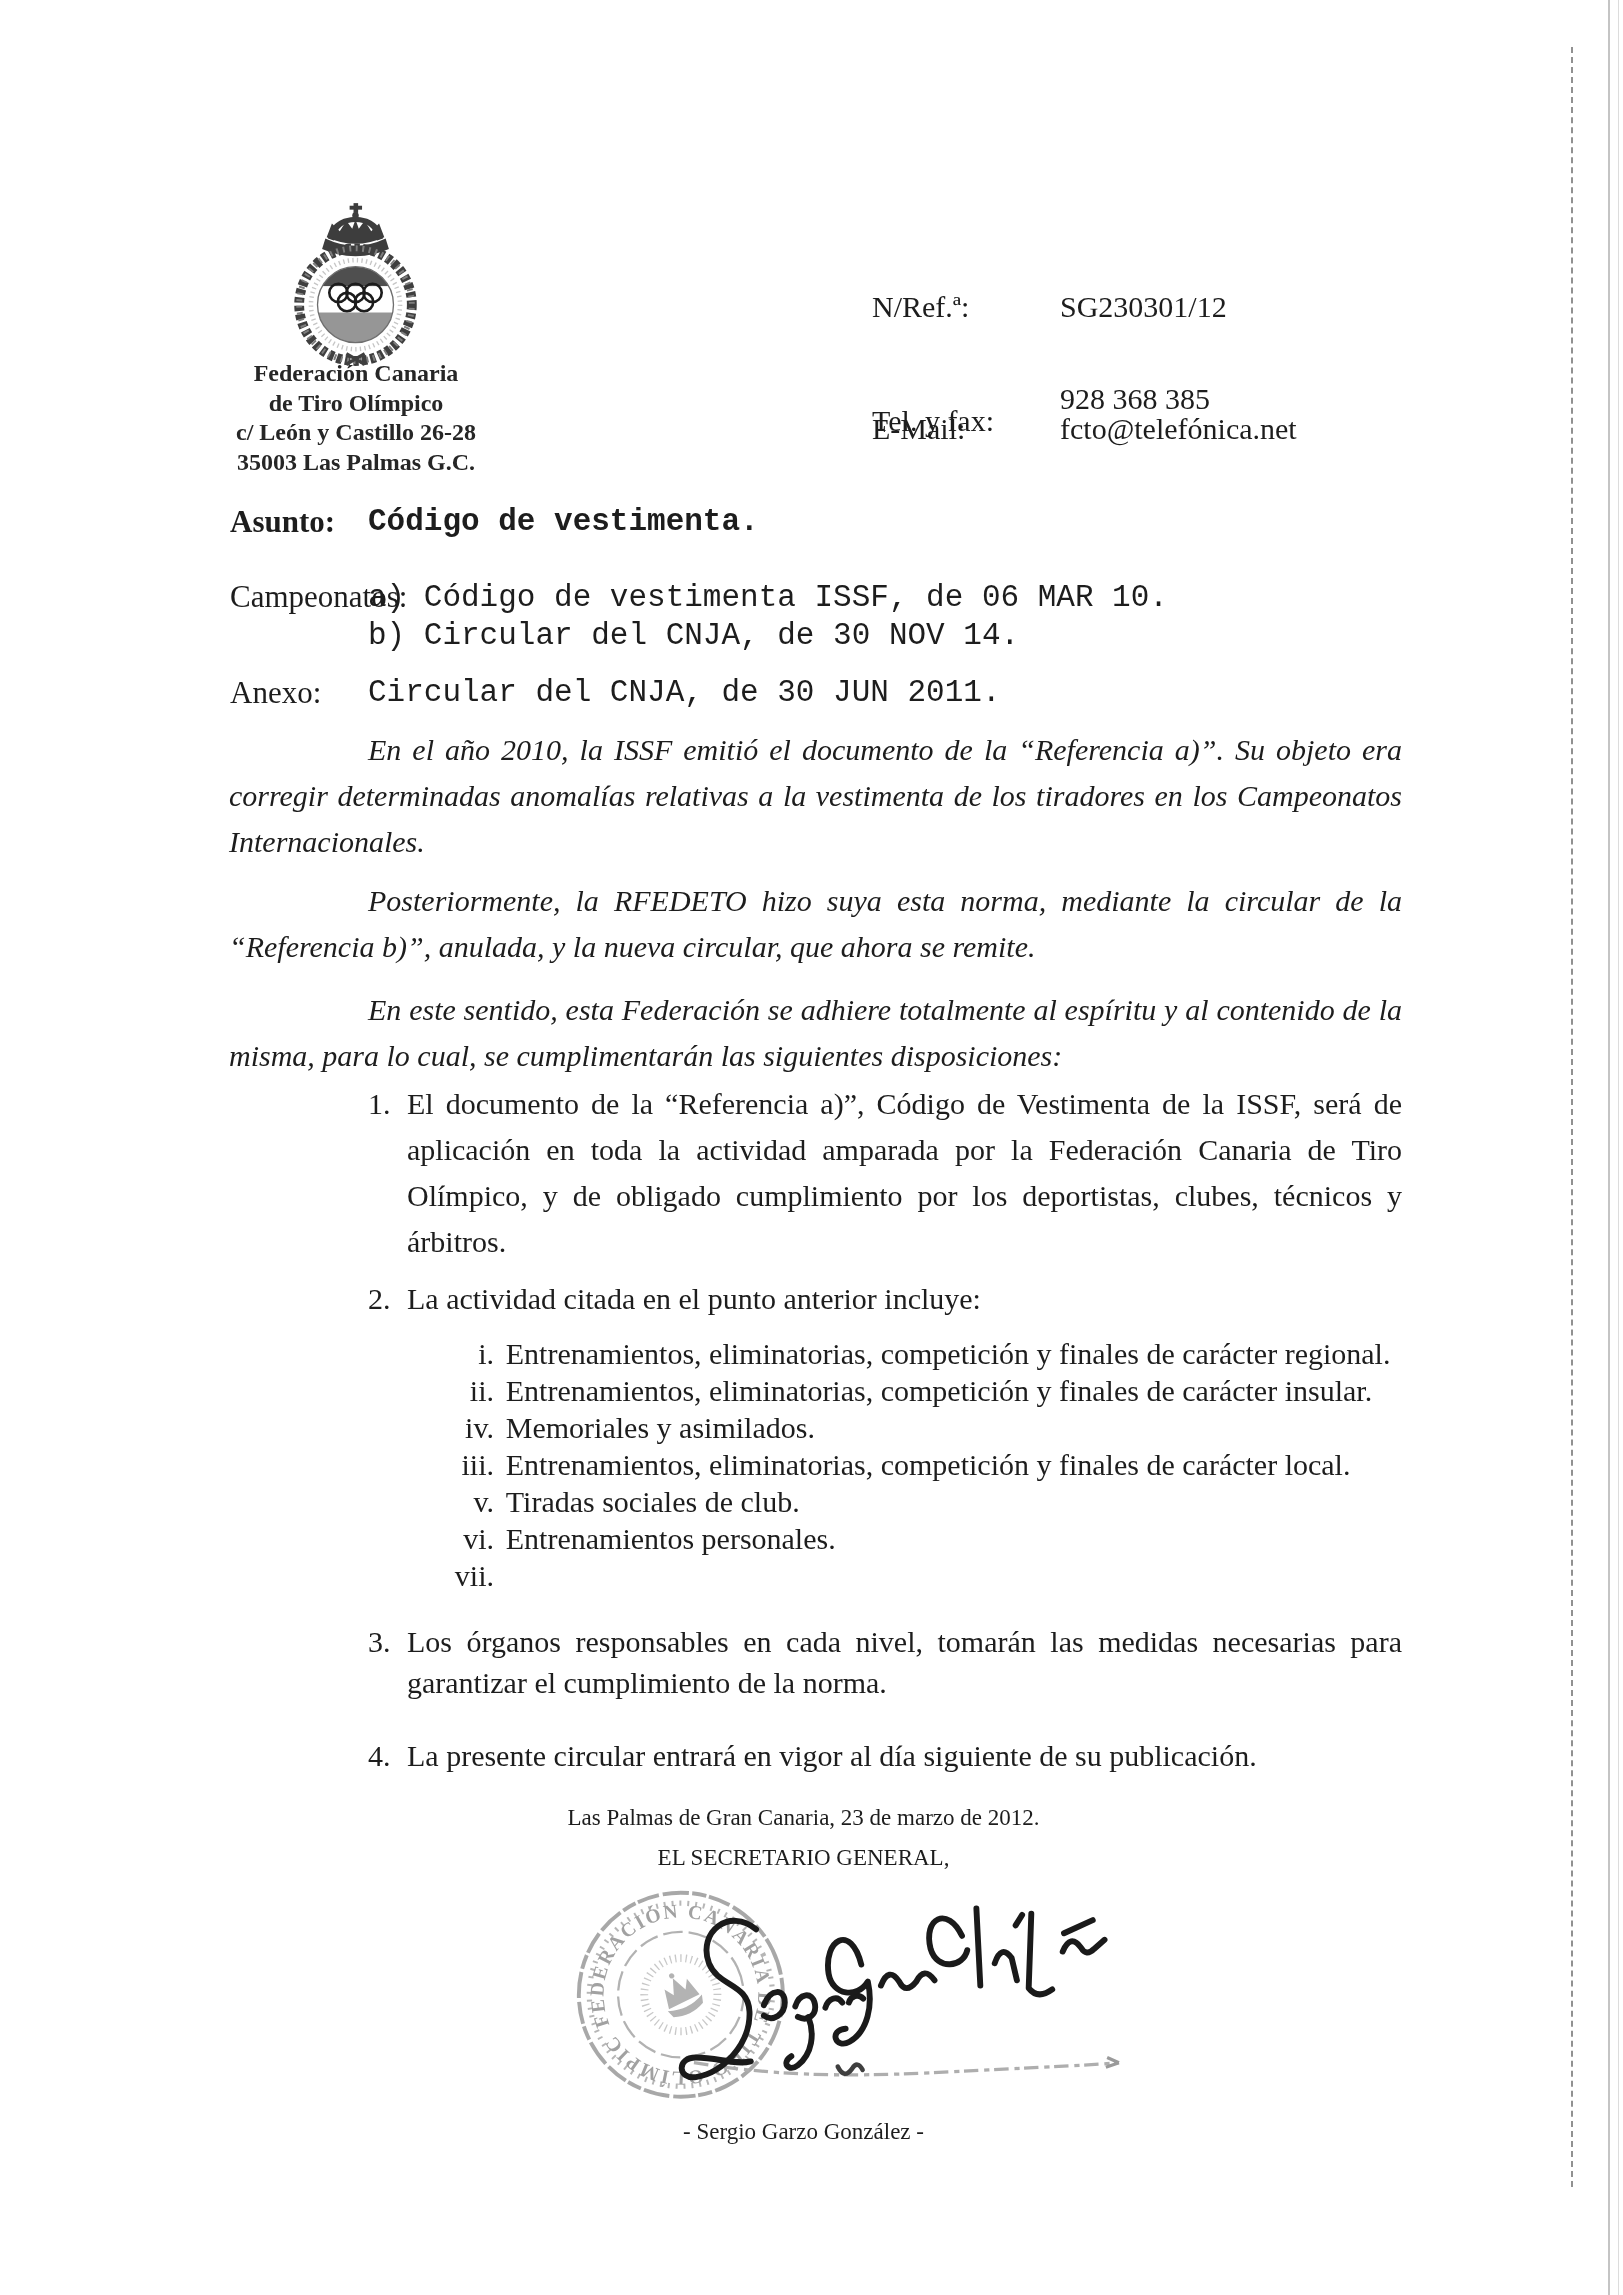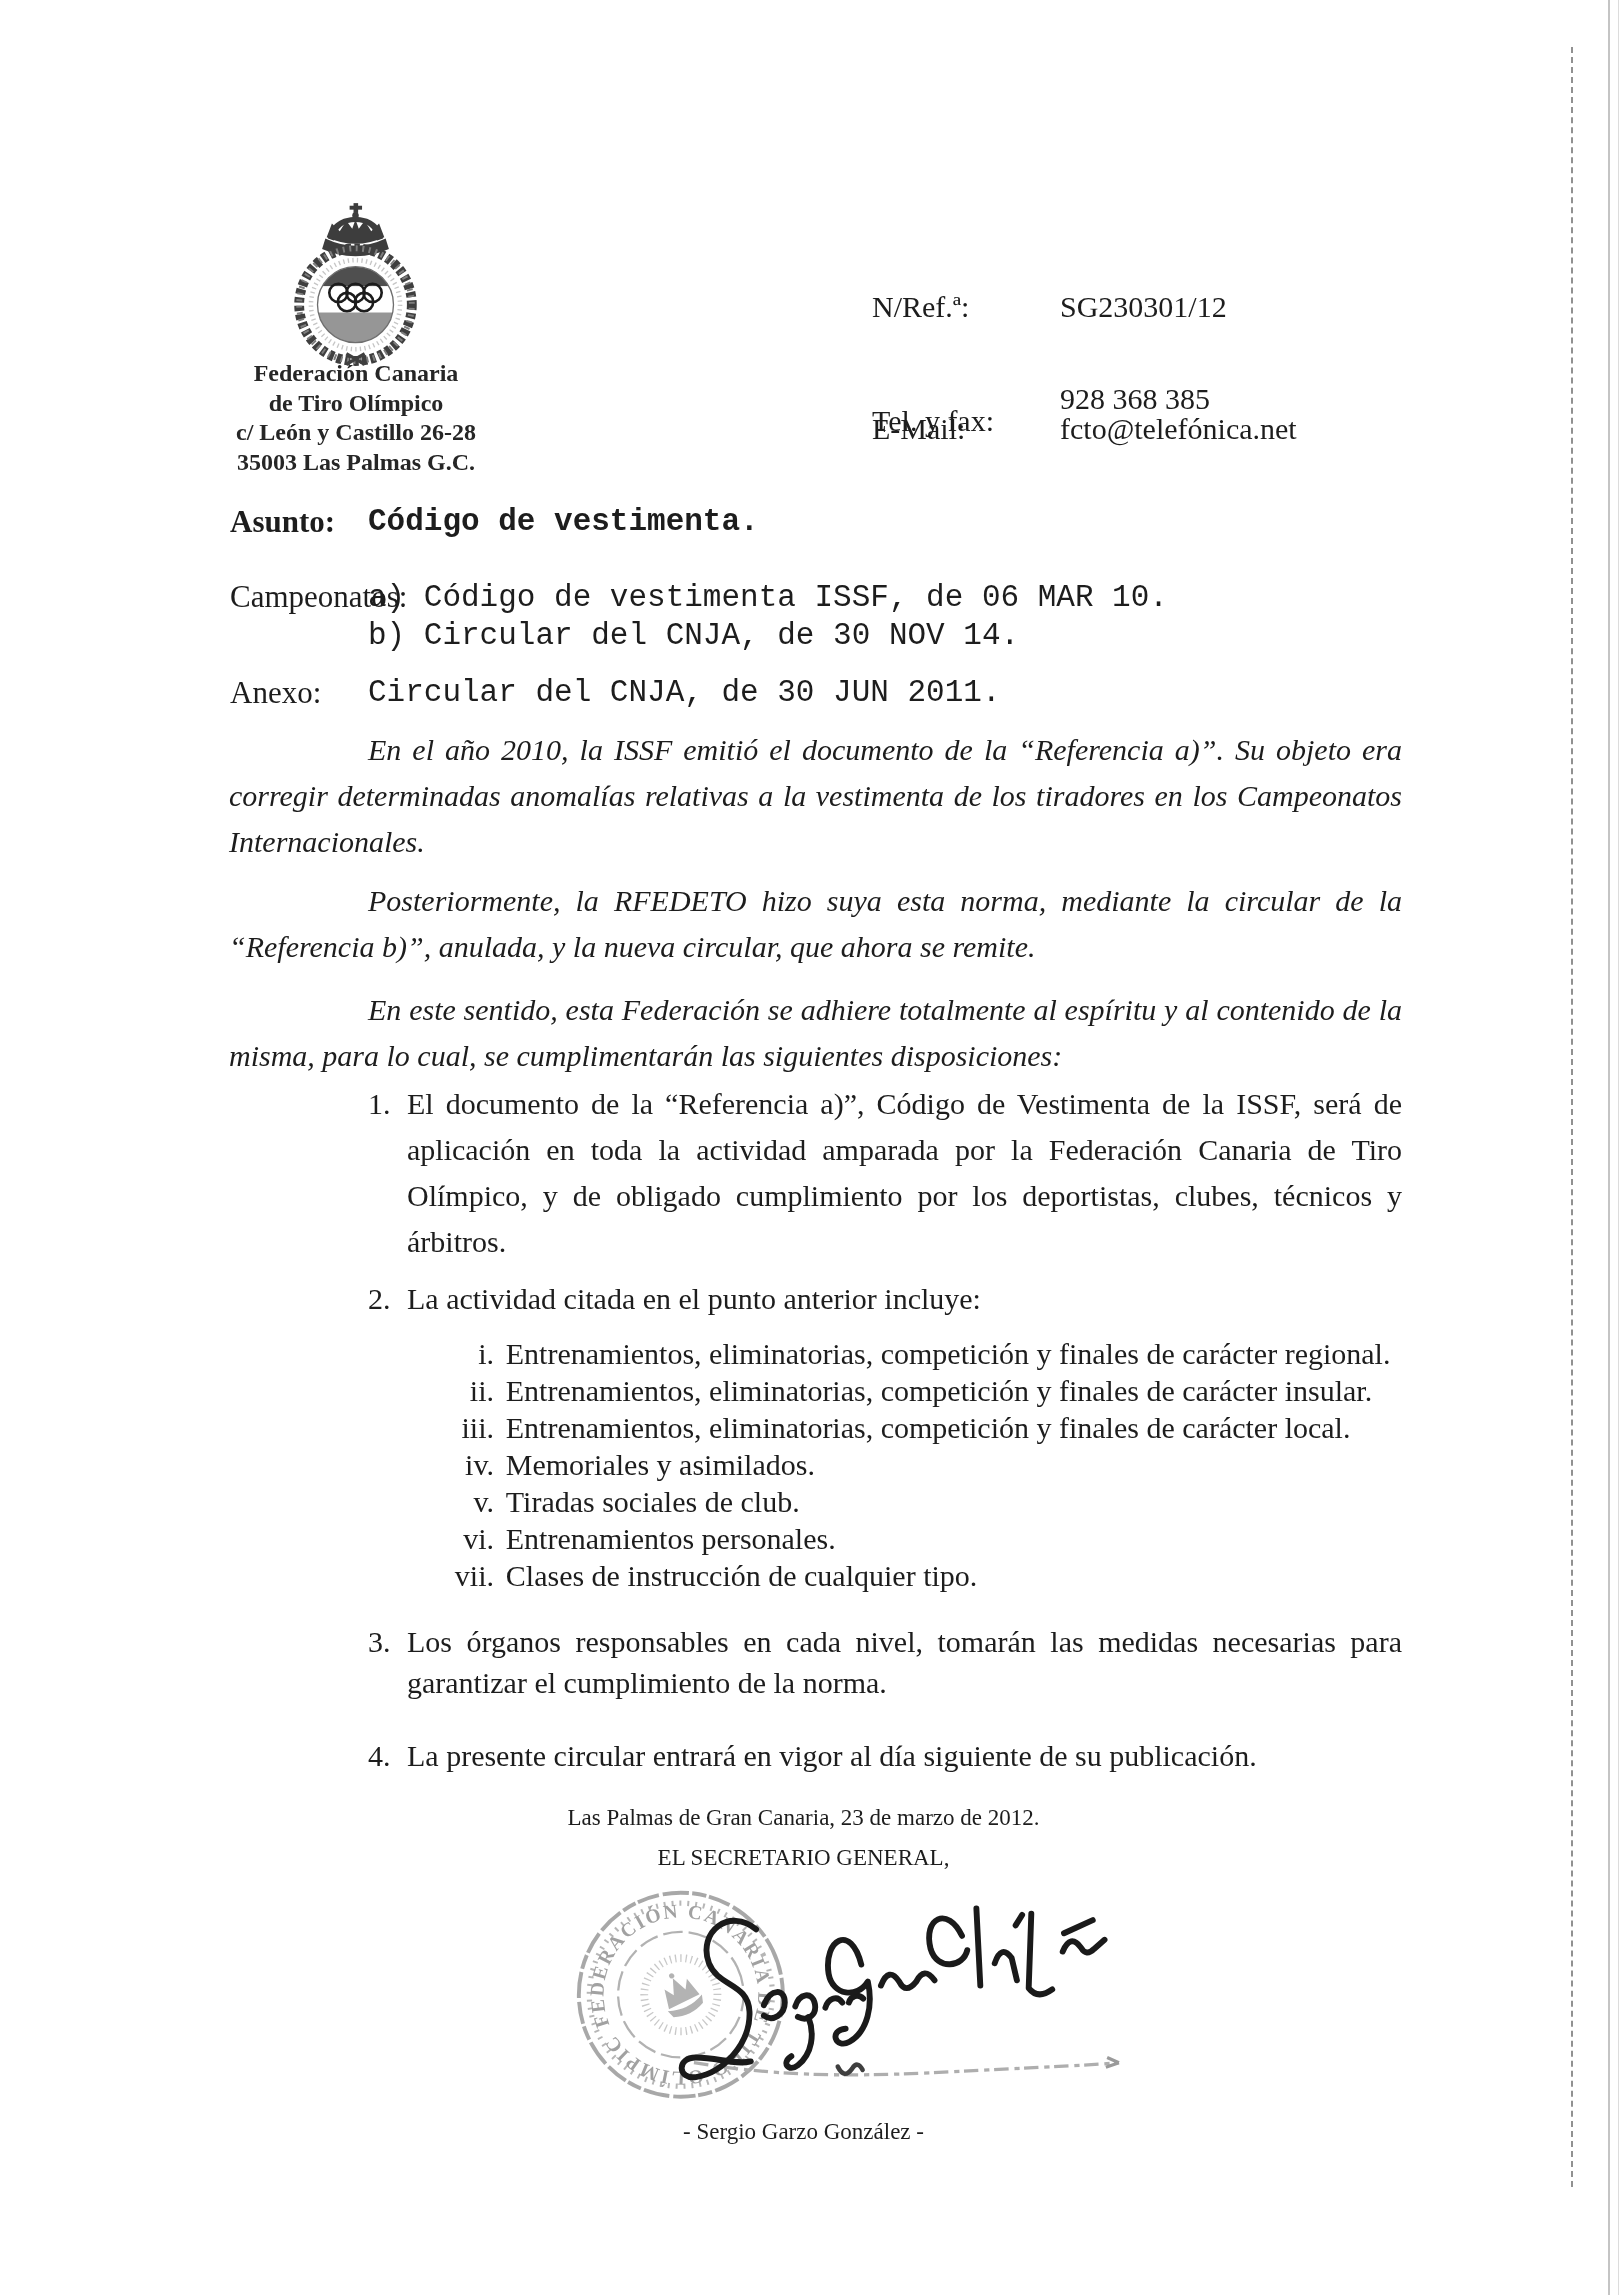--- a/index.html
+++ b/index.html
@@ -136,38 +136,37 @@
   <div class="abs roman-list" style="top:1335px;">
     <div class="roman-row">
       <span class="rnum">i.</span>
       <span class="rtxt">Entrenamientos, eliminatorias, competición y finales de carácter regional.</span>
     </div>
     <div class="roman-row">
       <span class="rnum">ii.</span>
       <span class="rtxt">Entrenamientos, eliminatorias, competición y finales de carácter insular.</span>
     </div>
     <div class="roman-row">
+      <span class="rnum">iv.</span>
+      <span class="rtxt">Memoriales y asimilados.</span>
+    </div>
+    <div class="roman-row">
       <span class="rnum">iii.</span>
       <span class="rtxt">Entrenamientos, eliminatorias, competición y finales de carácter local.</span>
     </div>
     <div class="roman-row">
-      <span class="rnum">iv.</span>
-      <span class="rtxt">Memoriales y asimilados.</span>
-    </div>
-    <div class="roman-row">
       <span class="rnum">v.</span>
       <span class="rtxt">Tiradas sociales de club.</span>
     </div>
     <div class="roman-row">
       <span class="rnum">vi.</span>
       <span class="rtxt">Entrenamientos personales.</span>
     </div>
     <div class="roman-row">
       <span class="rnum">vii.</span>
-      <span class="rtxt">Clases de instrucción de cualquier tipo.</span>
     </div>
   </div>
 
   <div class="abs item-row" style="top:1621px;line-height:41px;">
     <span class="num">3.</span>
     <div class="txt">Los órganos responsables en cada nivel, tomarán las medidas necesarias para garantizar el cumplimiento de la norma.</div>
   </div>
 
   <div class="abs item-row" style="top:1733px;">
     <span class="num">4.</span>

